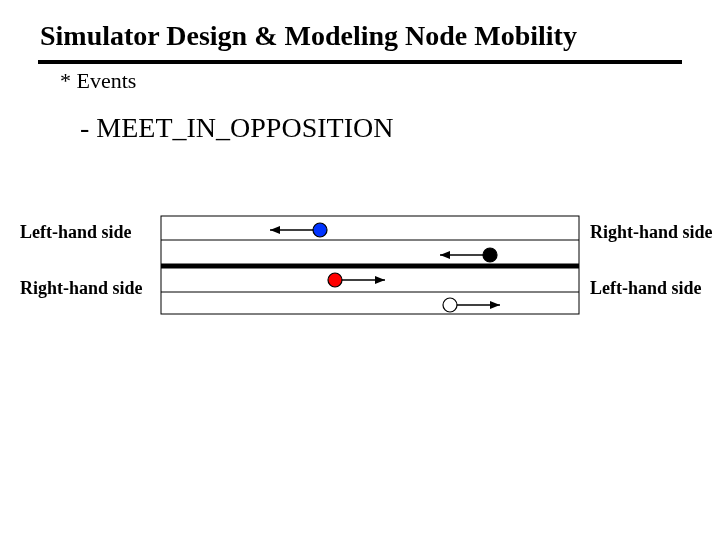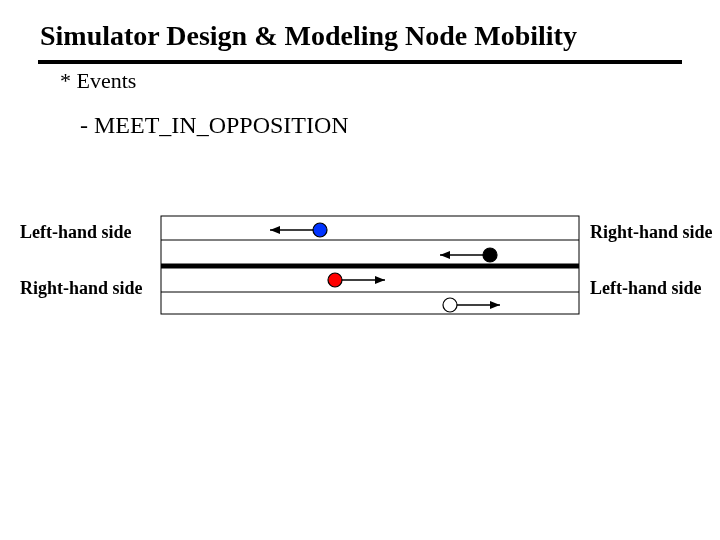--- a/index.html
+++ b/index.html
@@ -35,21 +35,21 @@
   .bullet1 {
     position: absolute;
     left: 60px;
     top: 68px;
     font-size: 22px;
   }
   .bullet2 {
     position: absolute;
     left: 80px;
     top: 112px;
-    font-size: 24px;
+    font-size: 28px;
   }
   .lane-label {
     position: absolute;
     font-size: 18px;
     font-weight: bold;
   }
   .diagram-svg {
     position: absolute;
     left: 160px;
     top: 215px;

